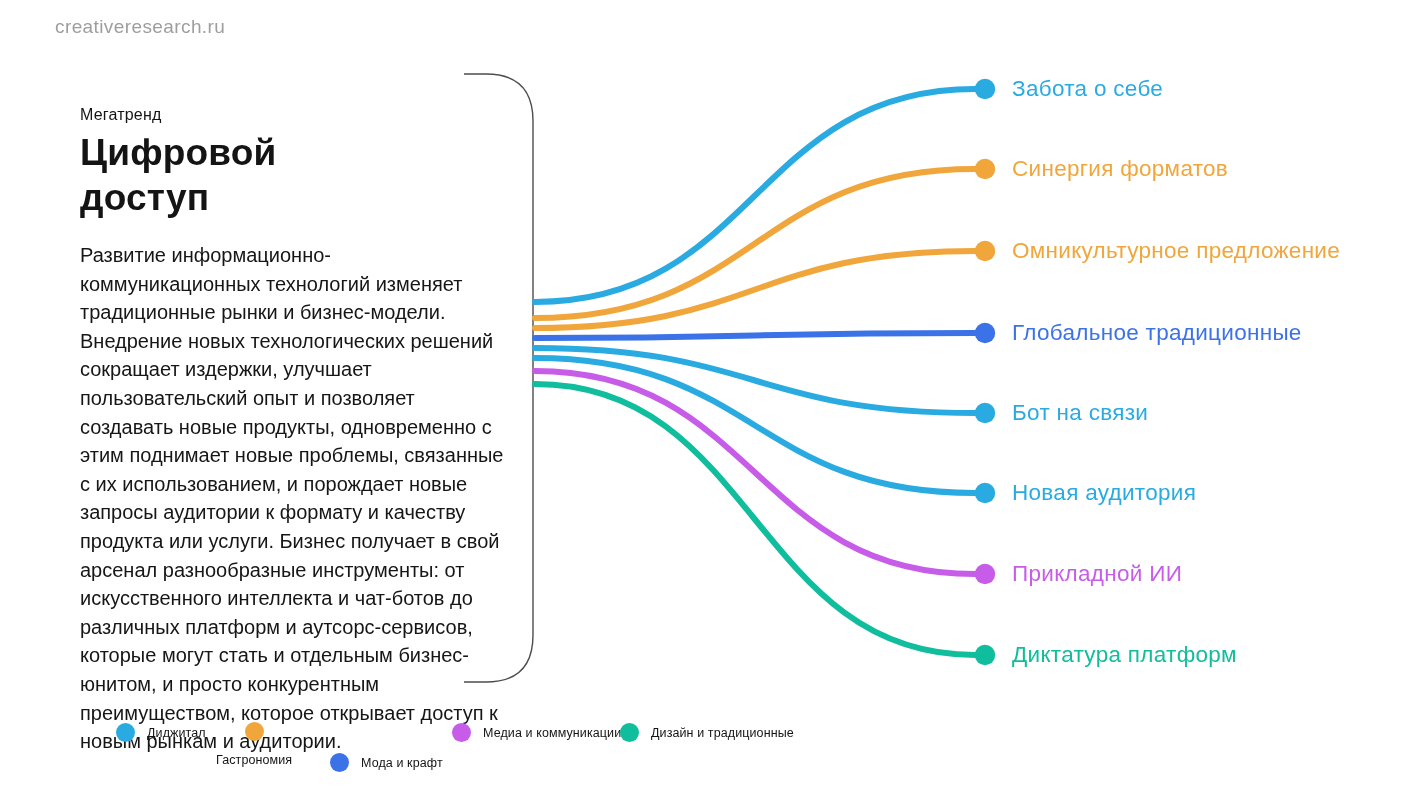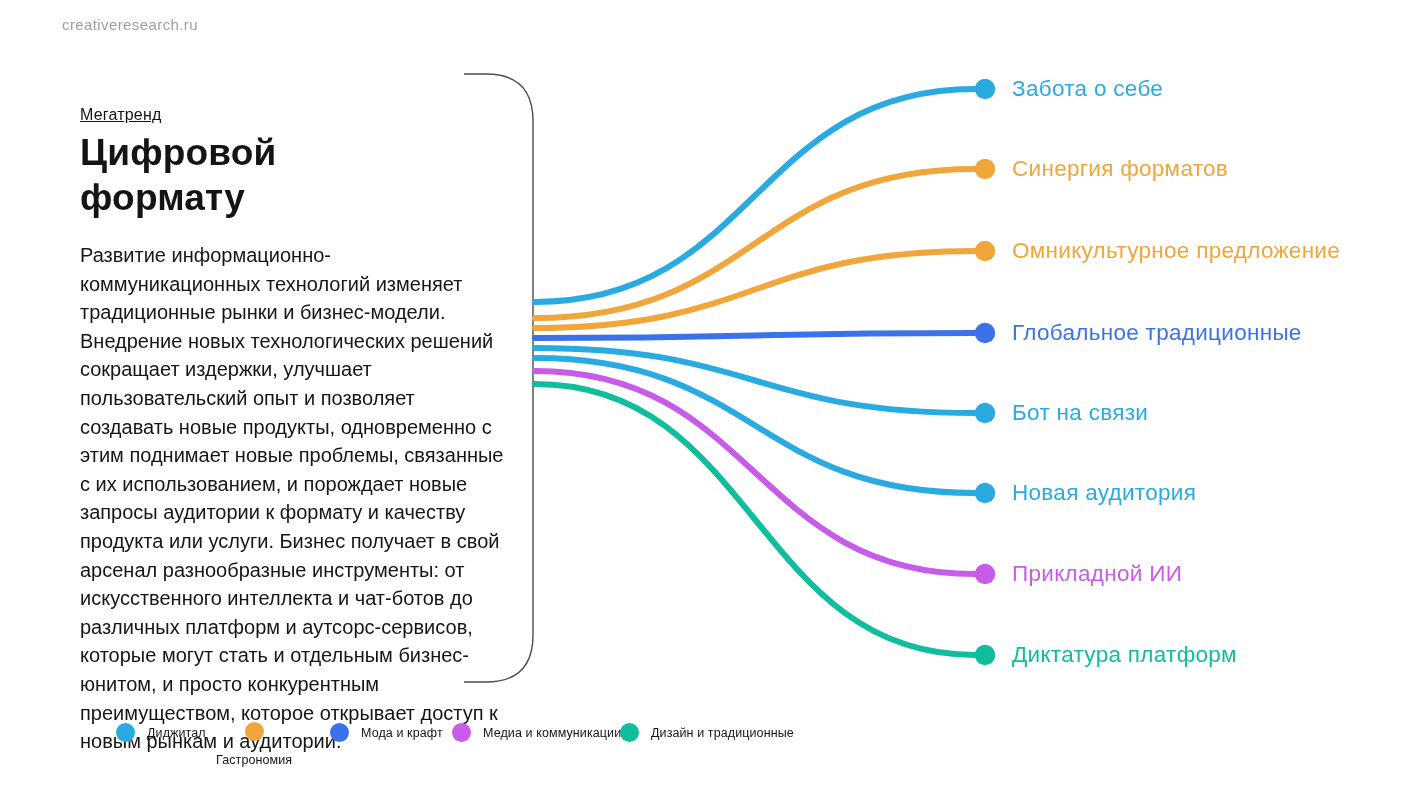--- a/index.html
+++ b/index.html
@@ -1,25 +1,25 @@
 <!DOCTYPE html>
 <html><head>
 <meta charset="utf-8">
 <style>
   html,body { margin:0; padding:0; background:#ffffff; }
   body { width:1427px; height:803px; position:relative; overflow:hidden;
          font-family:"Liberation Sans", sans-serif; }
 
   .stage { position:absolute; left:0; top:0; width:1427px; height:803px; }
 
-  .logo { position:absolute; left:62px; top:16px; font-size:15px;
+  .logo { position:absolute; left:55px; top:16px; font-size:19px;
           color:#9e9e9e; letter-spacing:.4px; }
 
   .eyebrow { position:absolute; left:80px; top:106px; font-size:16px;
-             color:#141414; font-weight:400; letter-spacing:.2px;text-decoration:underline; }
+             color:#141414; font-weight:400; letter-spacing:.2px; }
 
   .title { position:absolute; left:80px; top:130px; width:330px;
            font-size:37px; font-weight:700; line-height:1.22;
            color:#141414; letter-spacing:.2px; }
 
   .desc { position:absolute; left:80px; top:241px; width:424px;
           font-size:20px; line-height:1.43; color:#161616; }
 
   svg.flows { position:absolute; left:0; top:0; }
 
@@ -35,21 +35,21 @@
   .legend-label { font-size:12.5px; color:#141414; letter-spacing:.1px; white-space:nowrap; }
 </style>
 </head>
 <body>
 
 <div class="stage">
 
   <div class="logo">creativeresearch.ru</div>
 
   <div class="eyebrow">Мегатренд</div>
-  <div class="title">Цифровой формату</div>
+  <div class="title">Цифровой доступ</div>
   <div class="desc">Развитие информационно-коммуникационных технологий изменяет традиционные рынки и бизнес-модели. Внедрение новых технологических решений сокращает издержки, улучшает пользовательский опыт и позволяет создавать новые продукты, одновременно с этим поднимает новые проблемы, связанные с их использованием, и порождает новые запросы аудитории к формату и качеству продукта или услуги. Бизнес получает в свой арсенал разнообразные инструменты: от искусственного интеллекта и чат-ботов до различных платформ и аутсорс-сервисов, которые могут стать и отдельным бизнес-юнитом, и просто конкурентным преимуществом, которое открывает доступ к новым рынкам и аудитории.</div>
 
   <svg class="flows" width="1427" height="803" viewBox="0 0 1427 803">
     <path d="M 464 74 H 486 Q 533 74 533 121 V 635 Q 533 682 486 682 H 464" fill="none" stroke="#4d4d4d" stroke-width="1.4"></path>
   <path fill="none" stroke-linecap="round" stroke="#29ABE2" stroke-width="6" d="M 535 302 C 755 302, 755 89, 975 89"></path>
       <circle cx="985" cy="89" r="10.2" fill="#29ABE2"></circle>
       <path fill="none" stroke-linecap="round" stroke="#F0A63B" stroke-width="6" d="M 535 318 C 755 318, 755 169, 975 169"></path>
       <circle cx="985" cy="169" r="10.2" fill="#F0A63B"></circle>
       <path fill="none" stroke-linecap="round" stroke="#F0A63B" stroke-width="6" d="M 535 328 C 755 328, 755 251, 975 251"></path>
       <circle cx="985" cy="251" r="10.2" fill="#F0A63B"></circle>
@@ -78,21 +78,21 @@
 
   <div class="legend">
       <div class="legend-item" style="left: 80px;">
         <span class="legend-swatch" style="background: rgb(41, 171, 226);"></span>
         <span class="legend-label">Диджитал</span>
       </div>
       <div class="legend-item" style="left: 180px; flex-direction: column;">
         <span class="legend-swatch" style="background: rgb(240, 166, 59);"></span>
         <span class="legend-label">Гастрономия</span>
       </div>
-      <div class="legend-item" style="left: 294px;">
+      <div class="legend-item" style="left: 294px; margin-top: 30px;">
         <span class="legend-swatch" style="background: rgb(59, 114, 232);"></span>
         <span class="legend-label">Мода и крафт</span>
       </div>
       <div class="legend-item" style="left: 416px;">
         <span class="legend-swatch" style="background: rgb(199, 92, 232);"></span>
         <span class="legend-label">Медиа и коммуникации</span>
       </div>
       <div class="legend-item" style="left: 584px;">
         <span class="legend-swatch" style="background: rgb(16, 189, 156);"></span>
         <span class="legend-label">Дизайн и традиционные</span>

